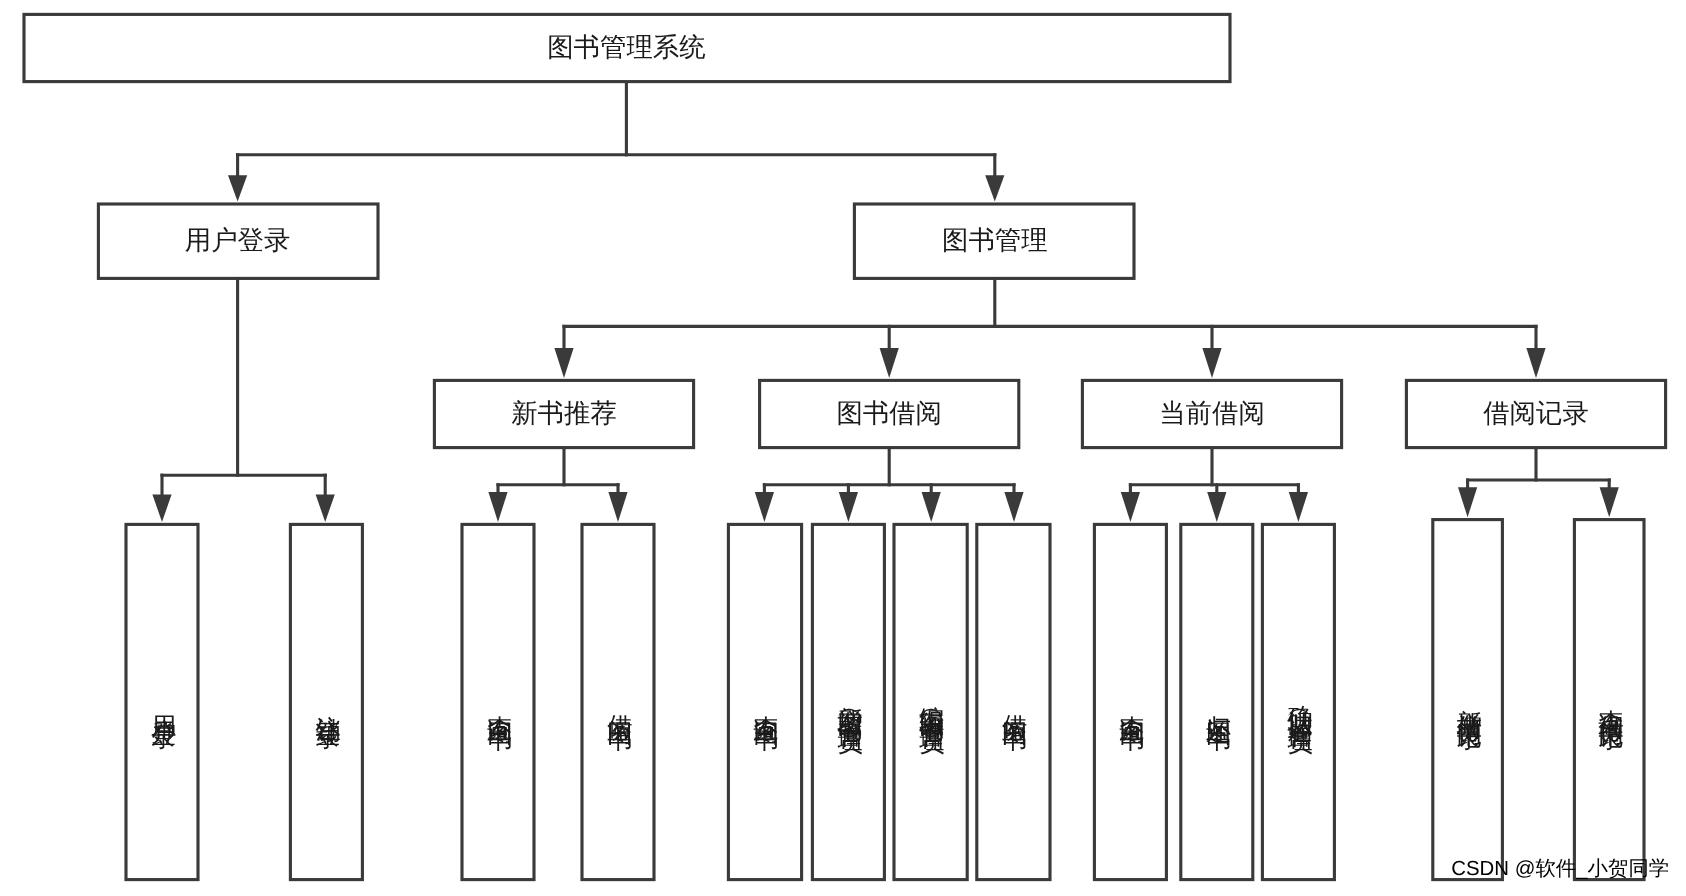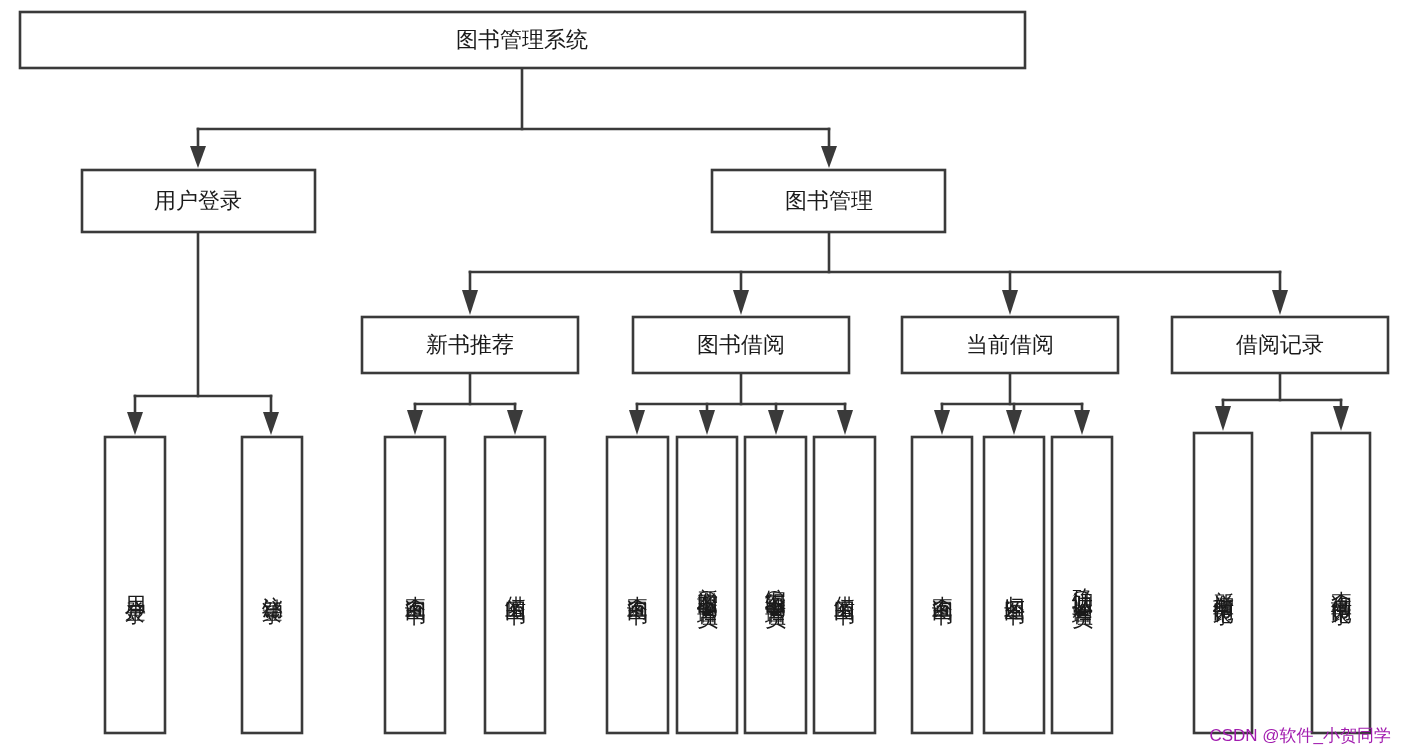--- a/index.html
+++ b/index.html
@@ -54,24 +54,24 @@
     font-size: 21px;
     fill: #1a1a1a;
     writing-mode: vertical-rl;
     text-orientation: upright;
     letter-spacing: 3px;
     text-anchor: middle;
   }
   .watermark-text {
     position: absolute;
     right: 14px;
-    bottom: 0;
+    bottom: 12px;
     font-family: "Liberation Sans", "DejaVu Sans", sans-serif;
     font-size: 17px;
-    color: #a21caf;
+    color: #000000;
     white-space: nowrap;
     user-select: none;
   }
 </style>
 </head>
 <body>
 
 <div id="diagram-root">
   <svg class="flow" viewBox="0 0 1405 747" xmlns="http://www.w3.org/2000/svg">
 

